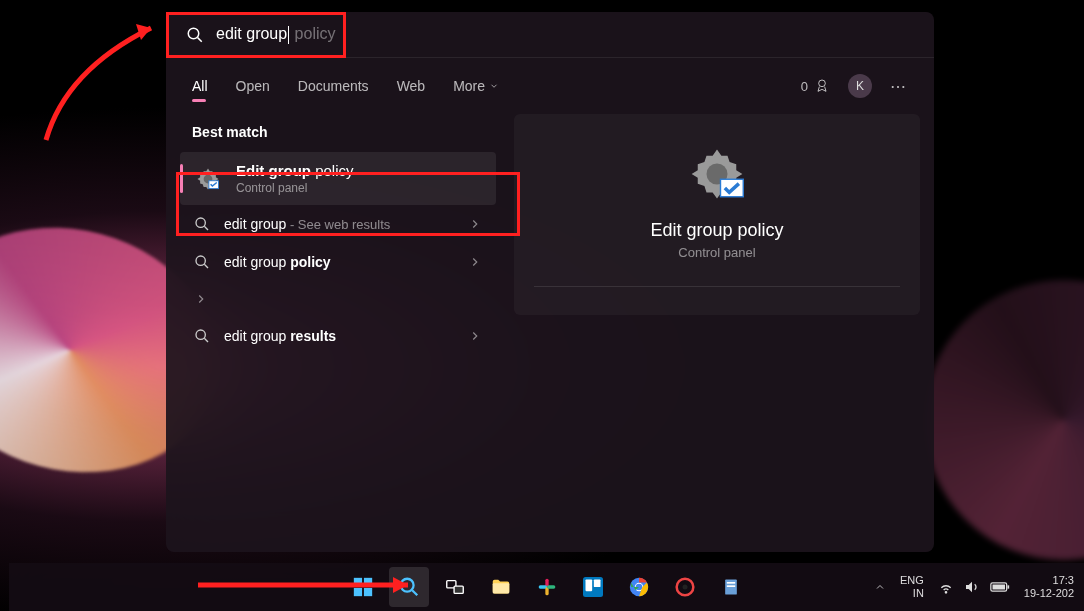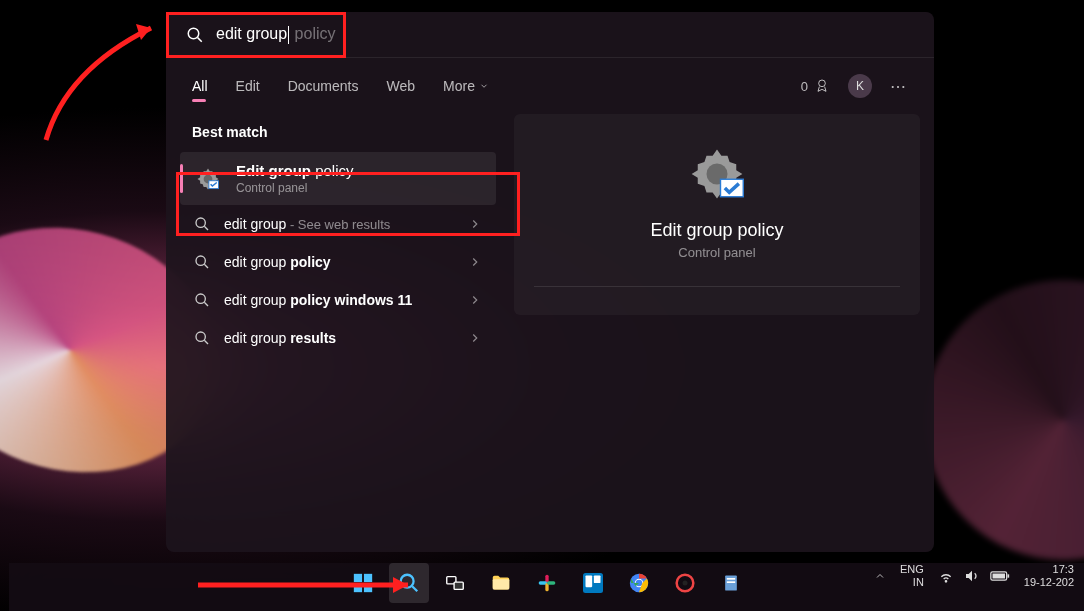--- a/index.html
+++ b/index.html
@@ -167,21 +167,21 @@
       position: absolute; left: 198px; top: 570px;
       pointer-events: none; z-index: 100;
     }
     
     
     .taskbar {
       position: absolute; left: 9px; right: 0; bottom: 0;
       height: 48px;
       background: rgba(20, 12, 20, 0.9);
       backdrop-filter: blur(20px);
-      display: flex; align-items: flex-start; justify-content: center;
+      display: flex; align-items: center; justify-content: center;
     }
     .taskbar-center { display: flex; gap: 6px; align-items: center; }
     .tb-btn {
       width: 40px; height: 40px; border-radius: 4px;
       display: flex; align-items: center; justify-content: center;
       cursor: pointer;
     }
     .tb-btn.active { background: rgba(255,255,255,0.12); }
     .taskbar-right {
       position: absolute; right: 10px;
@@ -207,21 +207,21 @@
         <line x1="21" y1="21" x2="15.5" y2="15.5"></line>
       </svg>
     <div class="search-input-wrap">
       <span class="search-input-typed">edit group</span><span class="cursor-caret"></span><span class="search-input-suggest"> policy</span>
     </div>
   </div>
 
   <div class="tabs">
     <div class="tabs-left">
       <div class="tab active">All</div>
-      <div class="tab">Edit</div>
+      <div class="tab">Open</div>
       <div class="tab">Documents</div>
       <div class="tab">Web</div>
       <div class="tab tab-more">
         <span>More</span>
         <svg width="10" height="10" viewBox="0 0 24 24" fill="none" stroke="currentColor" stroke-width="2">
             <polyline points="6 9 12 15 18 9"></polyline>
           </svg>
       </div>
     </div>
     <div class="tabs-right">
@@ -280,27 +280,20 @@
             </svg>
           <span class="web-text"><span>edit group </span><span class="bold">policy</span></span>
         </div>
         <svg class="chev" width="14" height="14" viewBox="0 0 24 24" fill="none" stroke="currentColor" stroke-width="2">
             <polyline points="9 6 15 12 9 18"></polyline>
           </svg>
       </div>
 
 
       <div class="web-item">
-        <div class="web-left">
-          <svg width="16" height="16" viewBox="0 0 24 24" fill="none" stroke="#ccc" stroke-width="2">
-              <circle cx="10" cy="10" r="7"></circle>
-              <line x1="21" y1="21" x2="15.5" y2="15.5"></line>
-            </svg>
-          <span class="web-text"><span>edit group </span><span class="bold">policy windows 11</span></span>
-        </div>
         <svg class="chev" width="14" height="14" viewBox="0 0 24 24" fill="none" stroke="currentColor" stroke-width="2">
             <polyline points="9 6 15 12 9 18"></polyline>
           </svg>
       </div>
 
       <div class="web-item">
         <div class="web-left">
           <svg width="16" height="16" viewBox="0 0 24 24" fill="none" stroke="#ccc" stroke-width="2">
               <circle cx="10" cy="10" r="7"></circle>
               <line x1="21" y1="21" x2="15.5" y2="15.5"></line>

